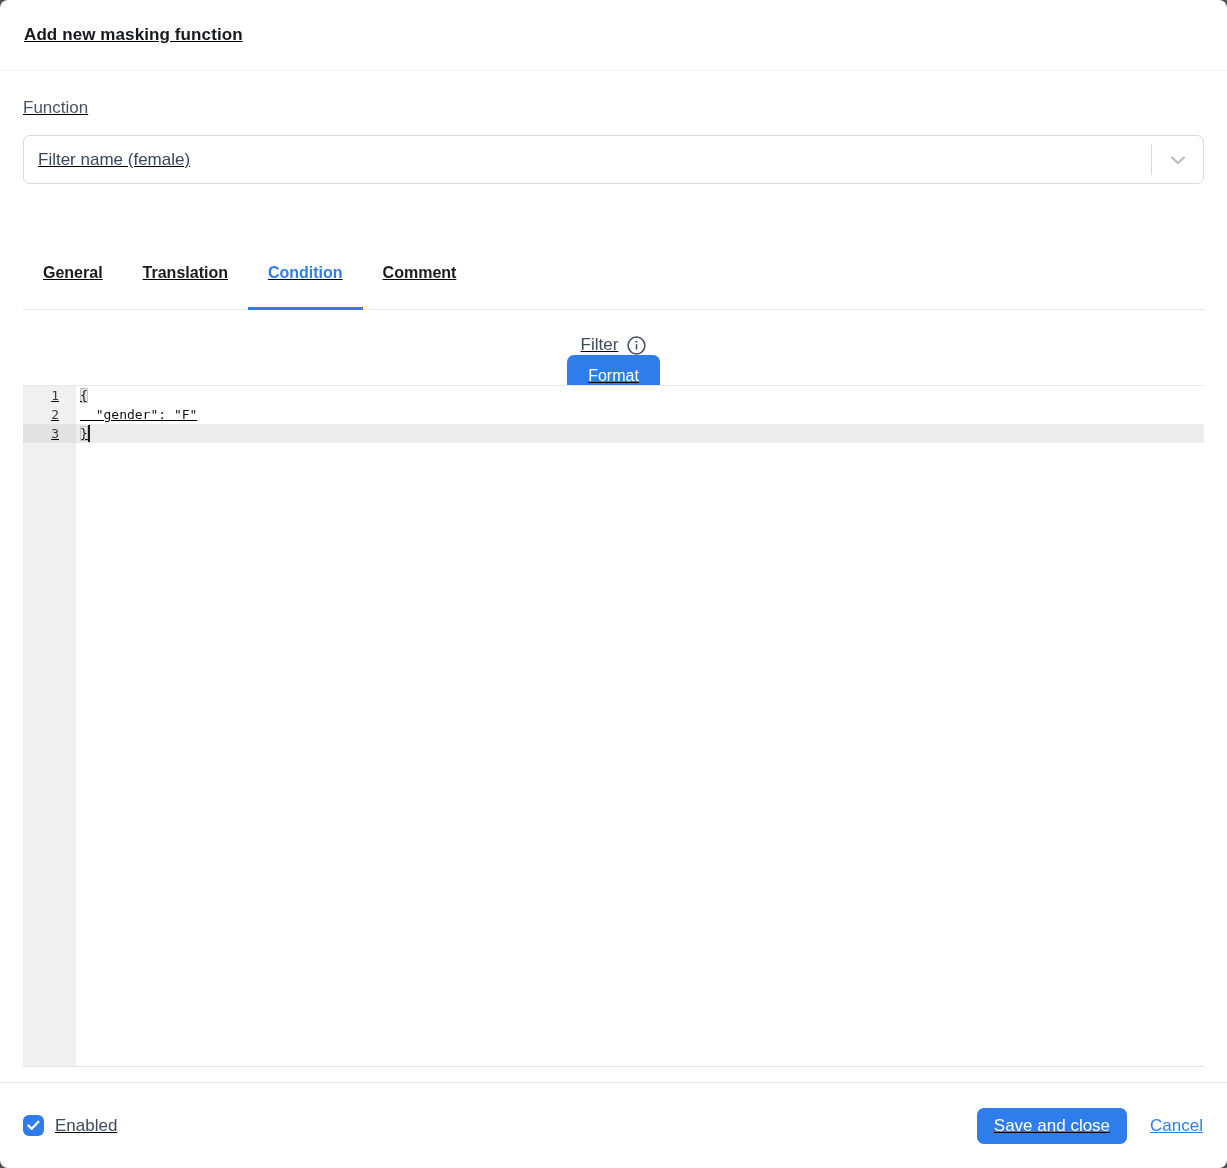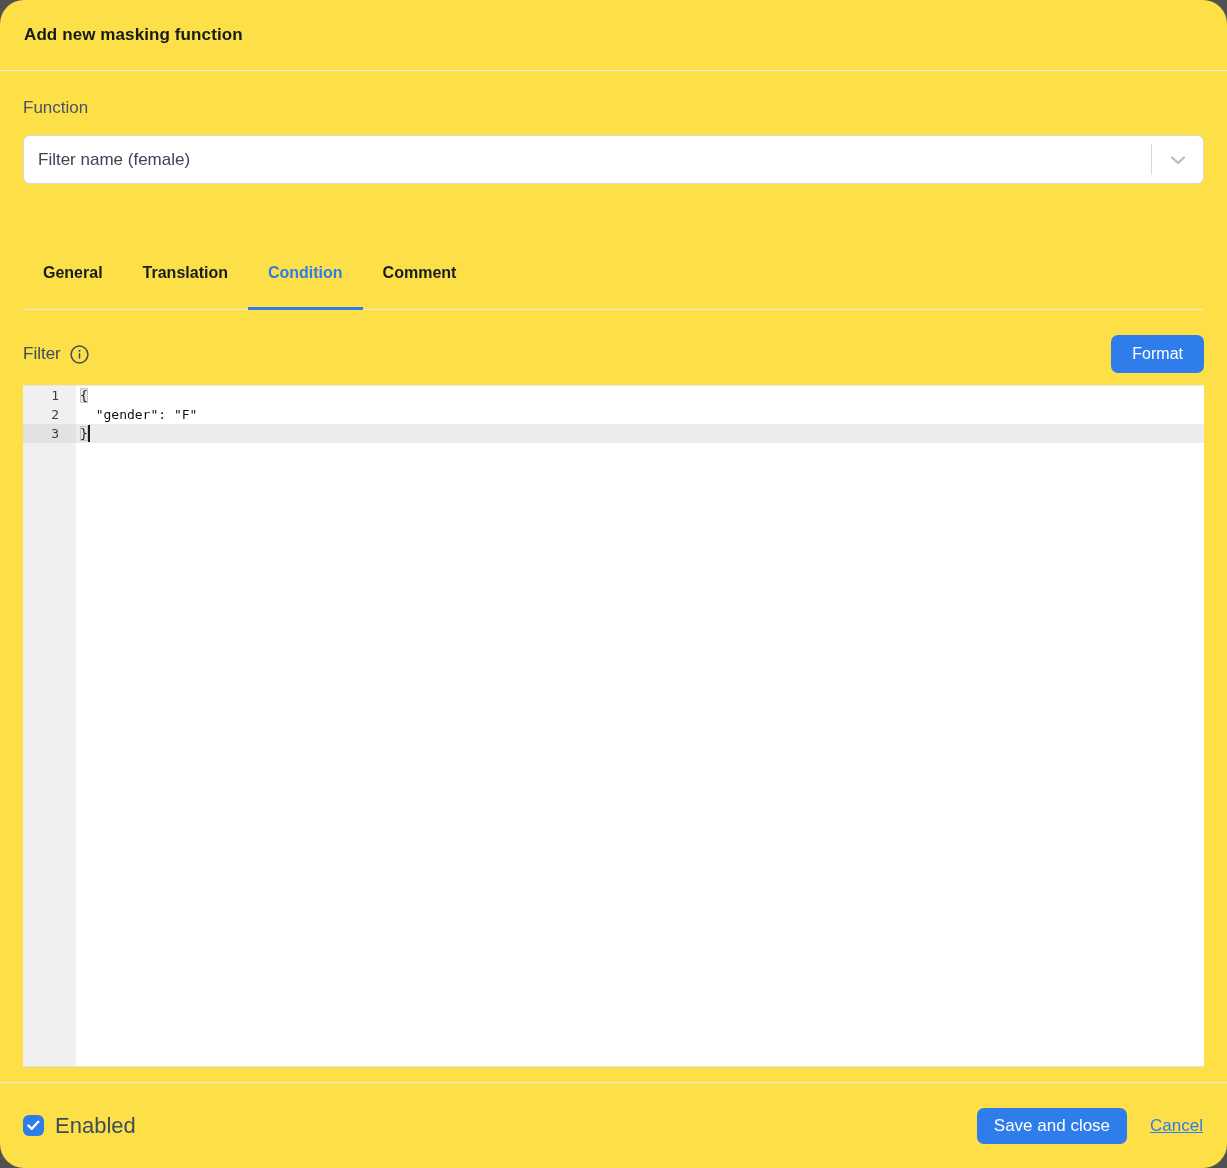--- a/index.html
+++ b/index.html
@@ -4,24 +4,25 @@
 <style>
   * { margin:0; padding:0; box-sizing:border-box; }
   html,body { width:1227px; height:1168px; }
   body {
     background:#515151;
     font-family:"Liberation Sans", sans-serif;
     overflow:hidden;
   }
   .modal {
     width:1227px; height:1168px;
-    background:#fde047;
-    border-radius:24px;
+    background:#ffffff;
+    border-radius:8px;
     display:flex; flex-direction:column;
     overflow:hidden;
+    text-decoration:underline;
   }
   
   .modal-header {
     flex:0 0 71px;
     display:flex; align-items:center;
     padding:0 24px;
     border-bottom:1px solid #eef0f3;
   }
   .modal-title { font-size:17px; font-weight:700; color:#16191d; letter-spacing:.1px; }
 
@@ -48,29 +49,29 @@
     white-space:nowrap;
     margin-top:28px;
   }
   .tab.active { color:#2f7ceb; }
   .tab.active::after {
     content:""; position:absolute; left:0; right:0; bottom:-1px;
     height:3px; background:#2f7ceb;
   }
 
   
-  .filter-row { margin-top:25px; height:38px; display:flex; align-items:center; justify-content:space-between; }
+  .filter-row { margin-top:25px; height:38px; display:flex; align-items:center; justify-content:space-between;flex-direction:column; }
   .filter-left { display:flex; align-items:center; gap:9px; }
   .filter-label { font-size:17px; color:#3e4b5b; }
   .info-icon { display:flex; align-items:center; }
   .btn {
     background:#2f7ceb; color:#fff; border:none; border-radius:7px;
     font-family:"Liberation Sans", sans-serif; cursor:pointer;
   }
-  .format-btn { height:38px; padding:0 21px; font-size:16px; }
+  .format-btn { height:38px; padding:12px 21px; font-size:16px; }
 
   
   .editor {
     margin-top:12px; height:682px;
     border-top:1px solid #e9e9e9; border-bottom:1px solid #dfe3e6;
     position:relative;
     font-family:"DejaVu Sans Mono", monospace;
     font-size:13px;
     background:#fff;
     cursor:text;
@@ -95,21 +96,21 @@
     flex:0 0 86px; margin-top:auto;
     border-top:1px solid #e4e7ec;
     display:flex; align-items:center; justify-content:space-between;
     padding:0 24px 0 23px;
   }
   .footer-left { display:flex; align-items:center; gap:11px; }
   .checkbox {
     width:21px; height:21px; border-radius:6px; background:#2f7ceb;
     display:flex; align-items:center; justify-content:center; cursor:pointer;
   }
-  .enabled-label { font-size:22px; color:#3e4b5b; }
+  .enabled-label { font-size:17px; color:#3e4b5b; }
   .footer-right { display:flex; align-items:center; gap:23px; }
   .save-btn { height:36px; padding:0 17px; font-size:17px; }
   .cancel-link { font-size:17px; color:#2f7ceb; text-decoration:underline; cursor:pointer;text-align:right; }
 </style>
 </head>
 <body>
 
 <div class="modal">
 
   <div class="modal-header">

